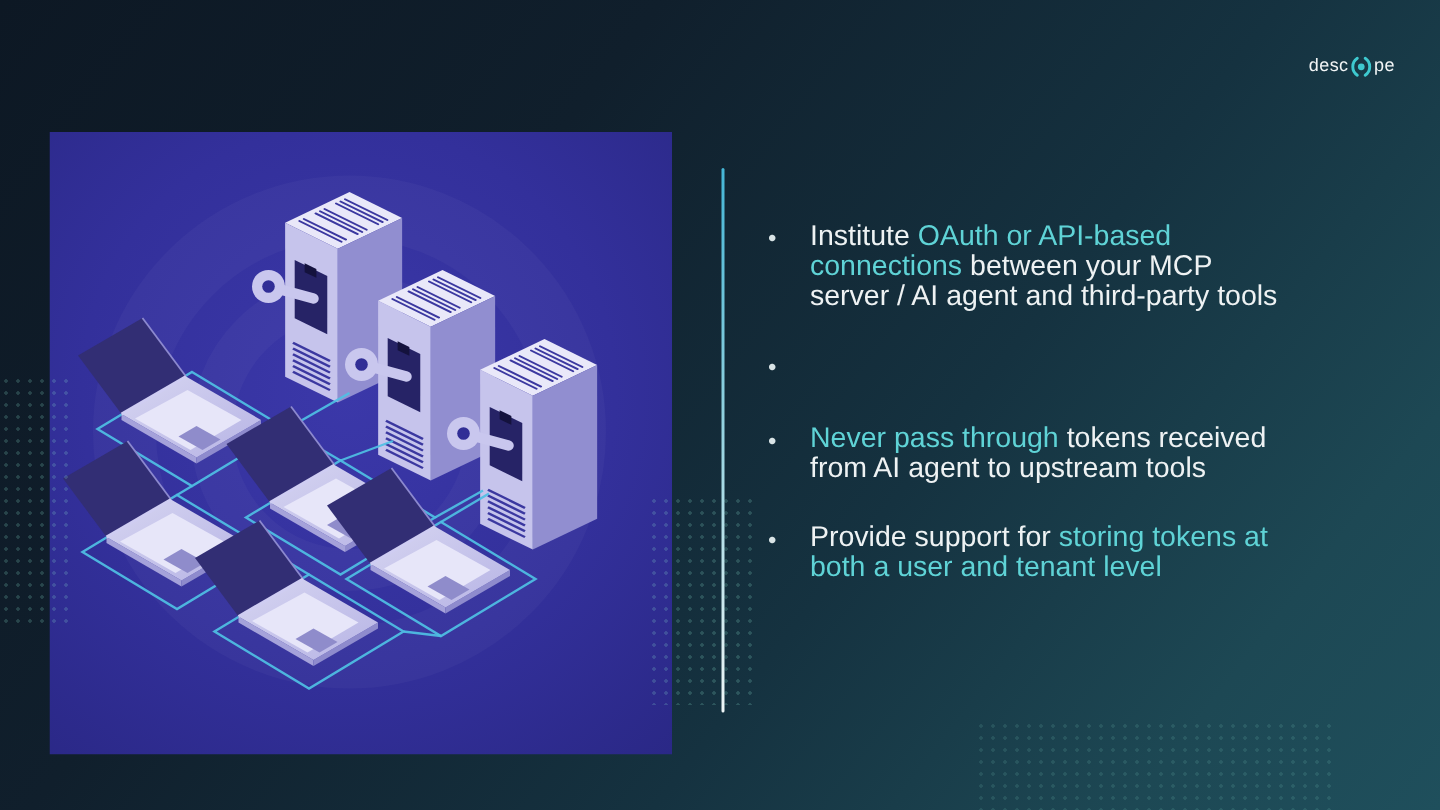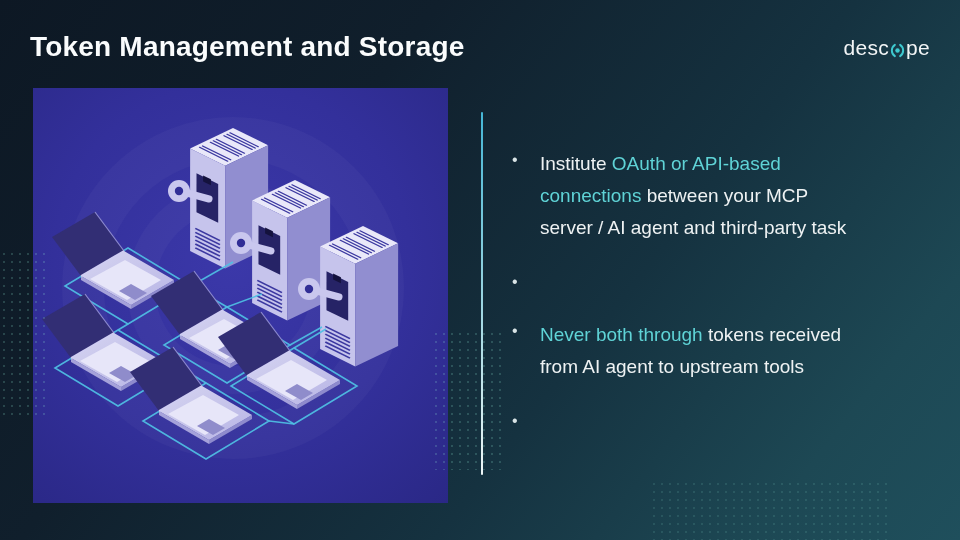--- a/index.html
+++ b/index.html
@@ -6,60 +6,59 @@
   .slide{
     position:relative;width:960px;height:540px;overflow:hidden;
     font-family:"Liberation Sans",sans-serif;
     background:linear-gradient(128deg,#0d1824 0%,#101f2c 32%,#153240 62%,#1d4854 85%,#1f4f5c 100%);
   }
   .title{
     position:absolute;left:30px;top:31px;margin:0;
     font-size:28px;font-weight:700;color:#fafcfd;letter-spacing:.2px;
   }
   .logo{
-    position:absolute;right:30px;top:37px;display:flex;align-items:flex-end;
-    color:#f2f5f6;font-size:21px;letter-spacing:.3px;line-height:1;
+    position:absolute;right:30px;top:37px;display:flex;align-items:flex-start;
+    color:#f2f5f6;font-size:12px;letter-spacing:.3px;line-height:1;
   }
   .logo .lt{font-weight:400;}
   .logo .lb{font-weight:400;}
   .logo svg{margin:0 1px;display:block;}
   .panel{
     position:absolute;left:33px;top:88px;width:415px;height:415px;
   }
   .panel svg{display:block;}
   .divider{
     position:absolute;left:481px;top:112px;width:2px;height:363px;border-radius:2px;
     background:linear-gradient(180deg,#45b6d6 0%,#8fd0de 45%,#eef6f7 100%);
   }
   .bullets{
     position:absolute;left:512px;top:148px;width:432px;
   }
   .bullet-item{display:flex;margin:0 0 26px 0;}
   .marker{
     width:28px;flex:0 0 28px;color:#d9e4e6;font-size:16px;line-height:23px;
   }
   .btext{
-    margin:0;color:#eef2f3;font-size:19px;line-height:32px;white-space:pre-wrap;
+    margin:0;color:#eef2f3;font-size:19px;line-height:20px;white-space:pre-wrap;
   }
   .btext .hl{color:#5fd3d6;}
   .speckle{
     position:absolute;pointer-events:none;opacity:.8;
     background-image:radial-gradient(rgba(140,230,210,0.25) 1px,transparent 1.4px);
     background-size:8px 8px;
   }
   .sp1{left:432px;top:330px;width:70px;height:140px;}
   .sp2{left:0px;top:250px;width:48px;height:170px;}
   .sp3{left:650px;top:480px;width:240px;height:60px;opacity:.5;}
 </style>
 </head>
 <body>
 
 <div class="slide">
 
-  <h1 class="title">Token Management and Storage</h1>
 
   <div class="logo">
     <span class="lt">de</span>
       <span class="lb">sc</span>
       <svg width="15" height="15" viewBox="0 0 20 20">
       <path d="M6.5,2.5 A9,9 0 0 0 6.5,17.5" fill="none" stroke="#3ec9cf" stroke-width="2.6" stroke-linecap="round"></path>
       <path d="M13.5,2.5 A9,9 0 0 1 13.5,17.5" fill="none" stroke="#3ec9cf" stroke-width="2.6" stroke-linecap="round"></path>
       <circle cx="10" cy="10" r="3" fill="#3ec9cf"></circle>
     </svg>
       <span class="lb">pe</span>
@@ -164,35 +163,37 @@
   </div>
 
   <div class="divider"></div>
 
   <div class="bullets">
 
     <div class="bullet-item">
       <span class="marker">•</span>
       <p class="btext"><span>Institute </span><span class="hl">OAuth or API-based
 connections</span><span> between your MCP
-server / AI agent and third-party task</span></p>
-    </div>
-
-    <div class="bullet-item">
-      <span class="marker">•</span>
-    </div>
-
-    <div class="bullet-item">
-      <span class="marker">•</span>
-      <p class="btext"><span class="hl">Never both through</span><span> tokens received
+server / AI agent and third-party tools</span></p>
+    </div>
+
+    <div class="bullet-item">
+      <span class="marker">•</span>
+    </div>
+
+    <div class="bullet-item">
+      <span class="marker">•</span>
+      <p class="btext"><span class="hl">Never pass through</span><span> tokens received
 from AI agent to upstream tools</span></p>
     </div>
 
     <div class="bullet-item">
       <span class="marker">•</span>
+      <p class="btext"><span>Provide support for </span><span class="hl">storing tokens at
+both a user and tenant level</span></p>
     </div>
 
   </div>
 
   <div class="speckle sp1"></div>
   <div class="speckle sp2"></div>
   <div class="speckle sp3"></div>
 
 </div>
 

